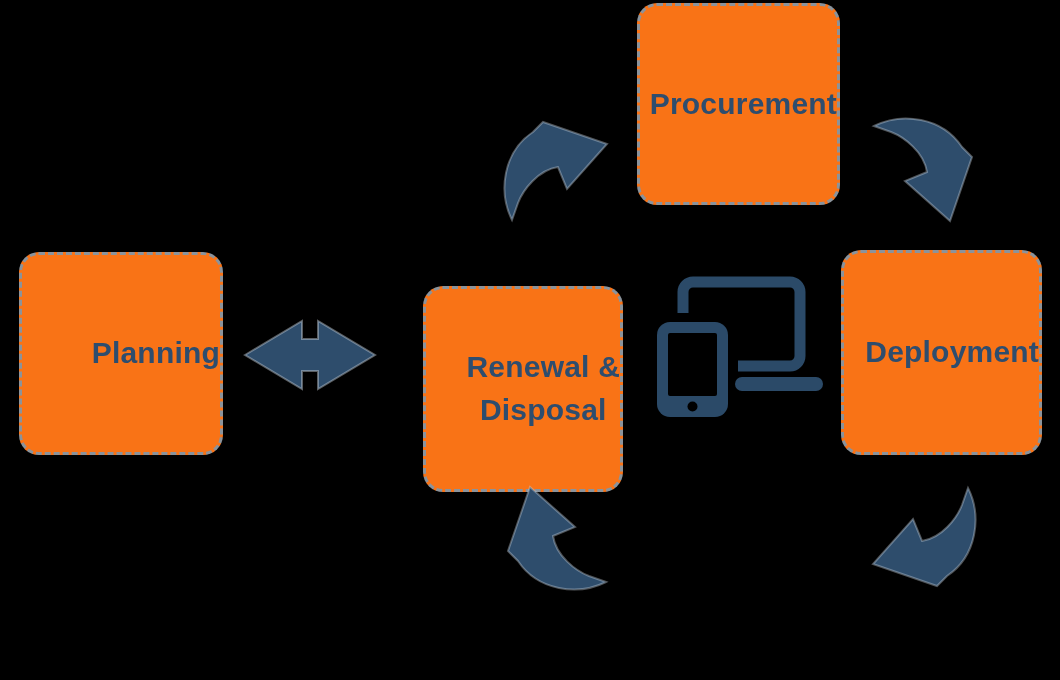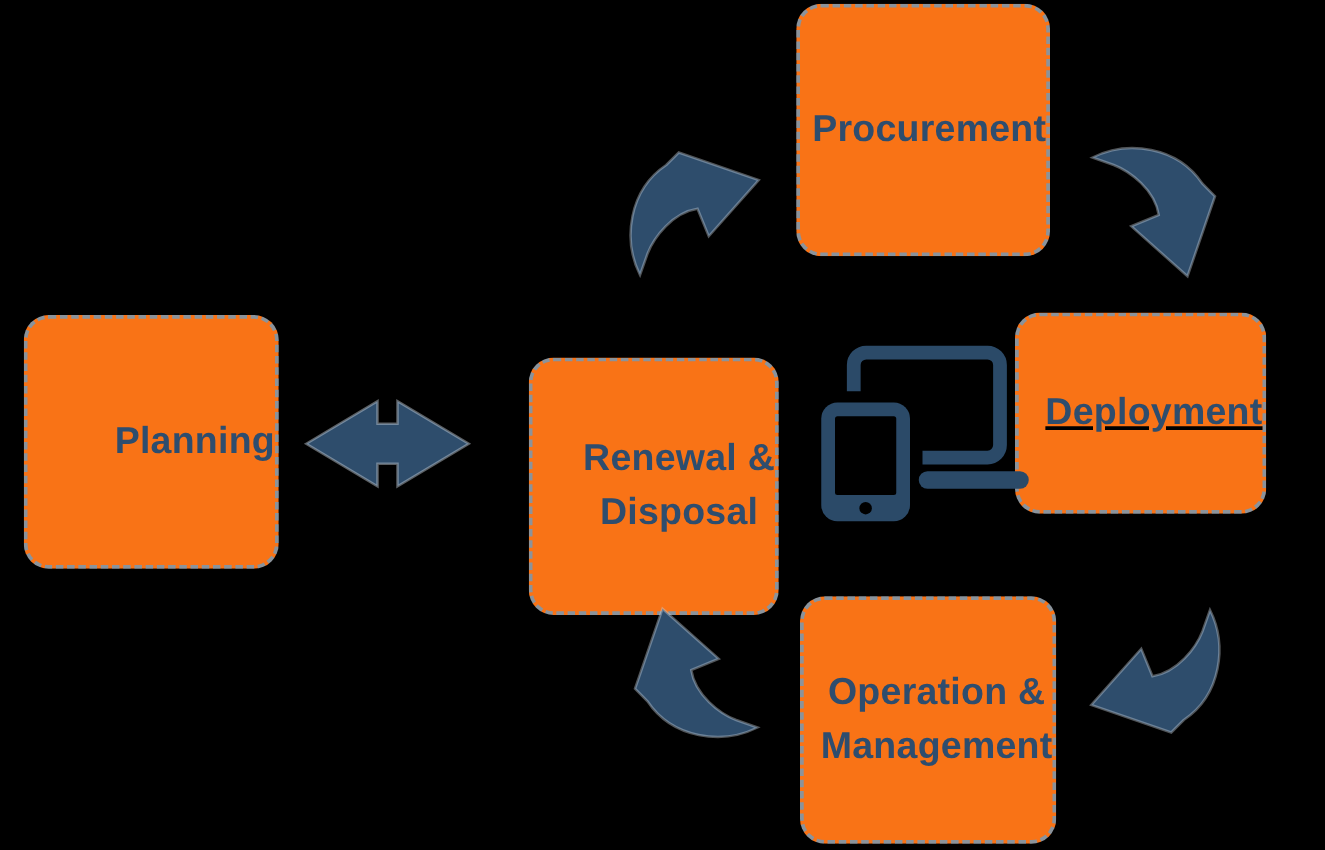--- a/index.html
+++ b/index.html
@@ -30,21 +30,21 @@
     font-size: 30px;
     font-weight: 700;
     text-align: center;
     white-space: pre-line;
     line-height: 1.42;
     letter-spacing: 0.2px;
   }
   .node-planning    { left: 3px;   top: 252px; width: 204px; height: 203px; margin-left: 16px; }
   .node-renewal     { left: 423px; top: 250px; width: 200px; height: 206px; margin-top: 36px; }
   .node-procurement { left: 637px; top: 3px;   width: 203px; height: 202px; }
-  .node-deployment  { left: 812px; top: 250px; width: 201px; height: 161px; text-decoration: underline; }
+  .node-deployment  { left: 841px; top: 250px; width: 201px; height: 205px; }
   .node-operation   { left: 640px; top: 477px; width: 205px; height: 198px; }
   .arrow-layer {
     position: absolute;
     left: 0; top: 0;
     width: 1060px;
     height: 680px;
     pointer-events: none;
   }
 </style>
 </head>
@@ -57,24 +57,20 @@
   </div>
 
   <div class="node node-procurement">
     <span class="node-label">Procurement</span>
   </div>
 
   <div class="node node-deployment">
     <span class="node-label">Deployment</span>
   </div>
 
-  <div class="node node-operation">
-    <span class="node-label">Operation &amp;
-Management</span>
-  </div>
 
   <div class="node node-renewal">
     <span class="node-label">Renewal &amp;
 Disposal</span>
   </div>
 
   <svg class="arrow-layer" viewBox="0 0 1060 680" xmlns="http://www.w3.org/2000/svg">
 
     <path d="M 245 355 L 302 321 L 302 339 L 318 339 L 318 321 L 375 355
              L 318 389 L 318 371 L 302 371 L 302 389 Z" fill="#2e4d6c" stroke="#c9d3db" stroke-opacity="0.45" stroke-width="2"></path>

